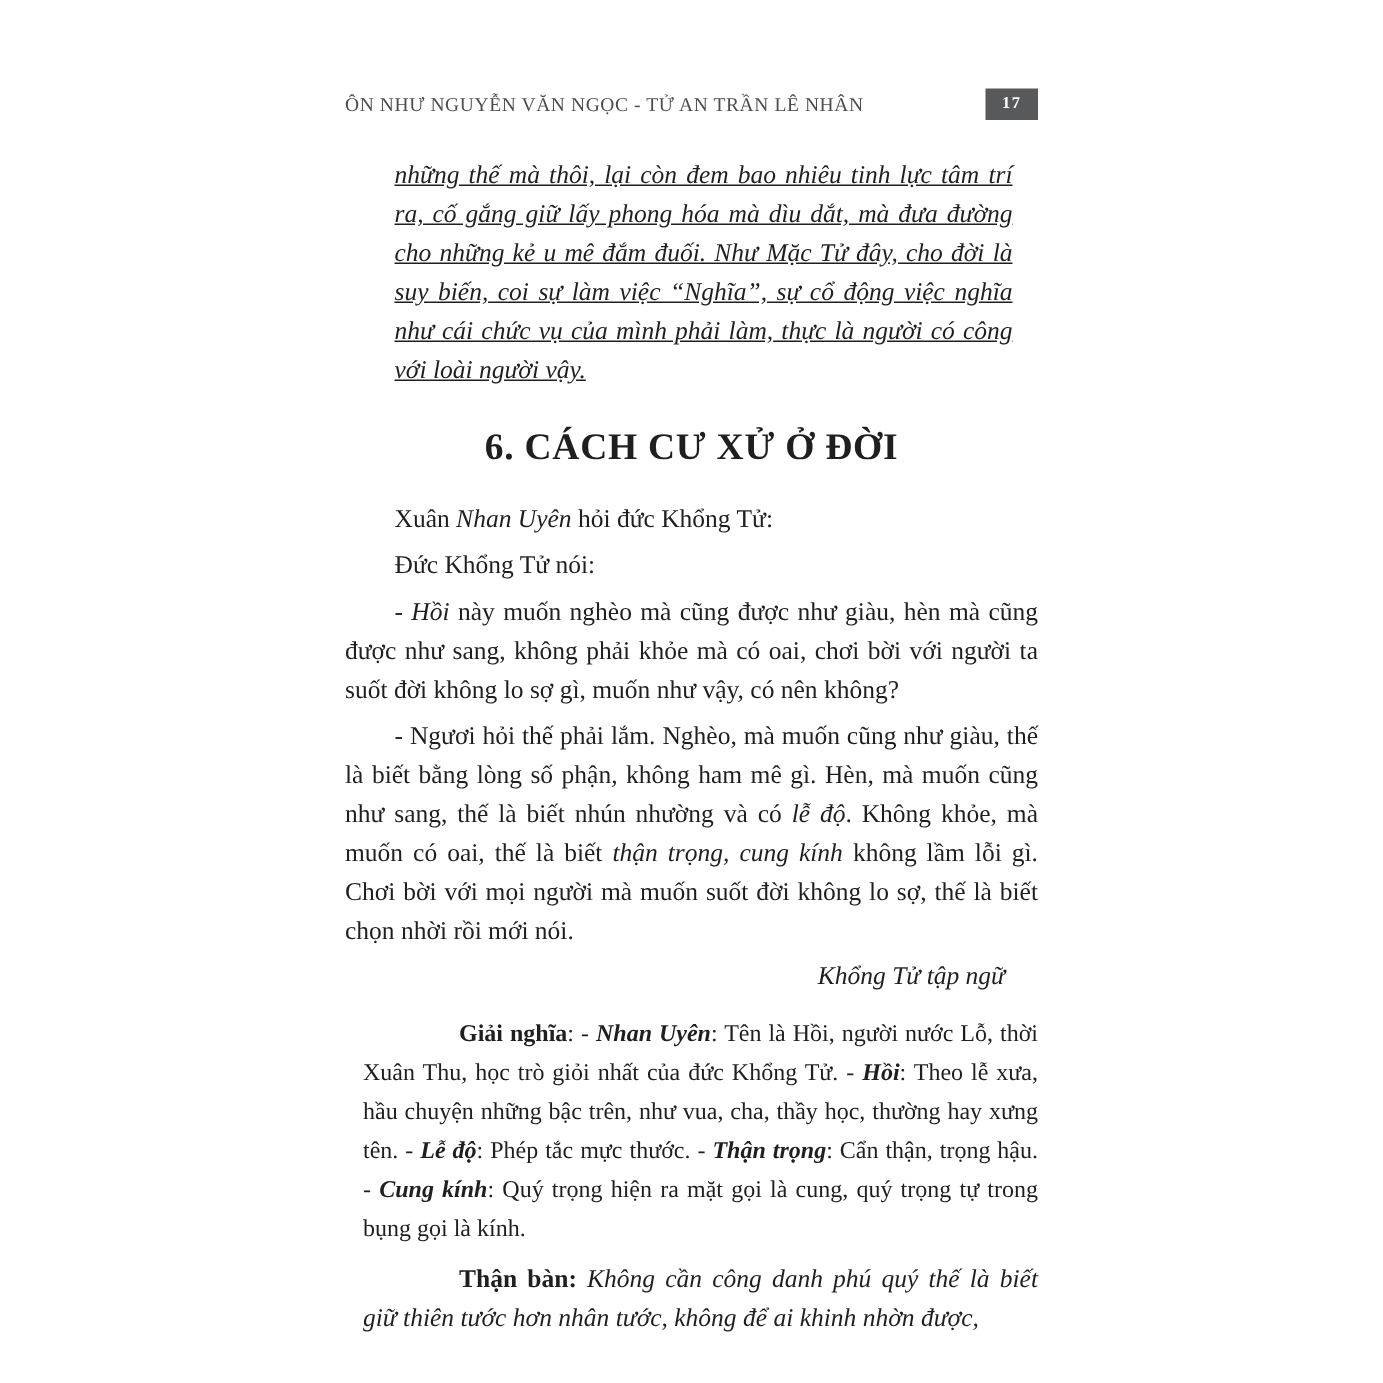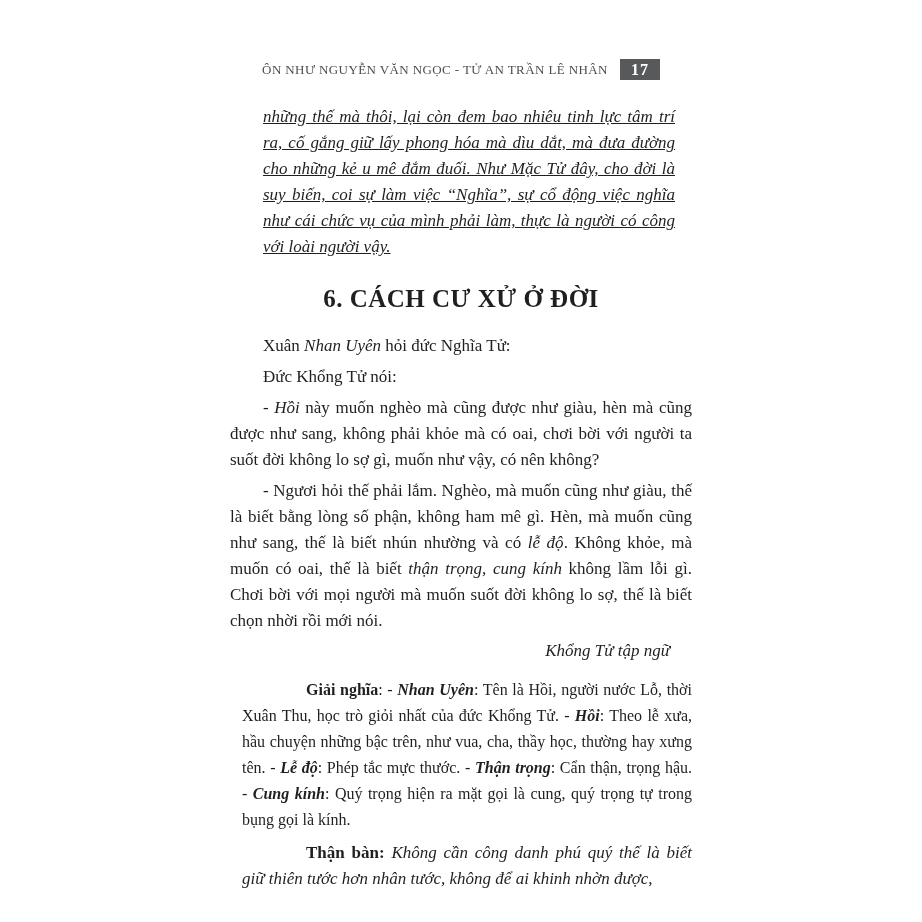--- a/index.html
+++ b/index.html
@@ -15,29 +15,29 @@
     font-family:"Liberation Serif", serif;
     color:var(--body-fg);
     position:relative;
     overflow:hidden;
   }
   .page{position:absolute;inset:0;background:#ffffff;}
 
   
   .page-header{
     position:absolute;top:59px;left:230px;width:462px;
-    display:flex;justify-content:center;align-items:center;gap:12px;
+    display:flex;justify-content:space-between;align-items:center;gap:12px;
   }
   .running-title{
     font-size:13px;letter-spacing:0.4px;color:var(--header-fg);
     white-space:nowrap;
   }
   .page-badge{
     background:var(--badge-bg);color:var(--badge-fg);
-    font-size:16px;font-weight:bold;letter-spacing:1px;
+    font-size:11px;font-weight:bold;letter-spacing:1px;
     padding:2px 11px;line-height:17px;
   }
 
   
   .content{
     position:absolute;top:104px;left:230px;width:462px;
     font-size:17px;line-height:26px;
   }
 
   .intro-quote{
@@ -89,21 +89,21 @@
     <span class="page-badge">17</span>
   </div>
 
   <div class="content">
 
     <p class="intro-quote"><span class="seg-i">những thế mà thôi, lại còn đem bao nhiêu tinh lực tâm trí ra, cố gắng giữ lấy phong hóa mà dìu dắt, mà đưa đường cho những kẻ u mê đắm đuối. Như Mặc Tử đây, cho đời là suy biến, coi sự làm việc “Nghĩa”, sự cổ động việc nghĩa như cái chức vụ của mình phải làm, thực là người có công với loài người vậy.</span></p>
 
     <h2 class="section-title">6. CÁCH CƯ XỬ Ở ĐỜI</h2>
 
     <div class="dialog">
-      <p><span>Xuân </span><span class="seg-i">Nhan Uyên</span><span> hỏi đức Nghĩa Tử:</span></p>
+      <p><span>Xuân </span><span class="seg-i">Nhan Uyên</span><span> hỏi đức Khổng Tử:</span></p>
       <p><span>Đức Khổng Tử nói:</span></p>
       <p><span>- </span><span class="seg-i">Hồi</span><span> này muốn nghèo mà cũng được như giàu, hèn mà cũng được như sang, không phải khỏe mà có oai, chơi bời với người ta suốt đời không lo sợ gì, muốn như vậy, có nên không?</span></p>
       <p><span>- Ngươi hỏi thế phải lắm. Nghèo, mà muốn cũng như giàu, thế là biết bằng lòng số phận, không ham mê gì. Hèn, mà muốn cũng như sang, thế là biết nhún nhường và có </span><span class="seg-i">lễ độ</span><span>. Không khỏe, mà muốn có oai, thế là biết </span><span class="seg-i">thận trọng, cung kính</span><span> không lầm lỗi gì. Chơi bời với mọi người mà muốn suốt đời không lo sợ, thế là biết chọn nhời rồi mới nói.</span></p>
     </div>
 
     <p class="attribution">Khổng Tử tập ngữ</p>
 
     <p class="glossary"><span class="seg-b">Giải nghĩa</span><span>: - </span><span class="seg-bi">Nhan Uyên</span><span>: Tên là Hồi, người nước Lỗ, thời Xuân Thu, học trò giỏi nhất của đức Khổng Tử. - </span><span class="seg-bi">Hồi</span><span>: Theo lễ xưa, hầu chuyện những bậc trên, như vua, cha, thầy học, thường hay xưng tên. - </span><span class="seg-bi">Lễ độ</span><span>: Phép tắc mực thước. - </span><span class="seg-bi">Thận trọng</span><span>: Cẩn thận, trọng hậu. - </span><span class="seg-bi">Cung kính</span><span>: Quý trọng hiện ra mặt gọi là cung, quý trọng tự trong bụng gọi là kính.</span></p>
 
     <p class="commentary"><span class="seg-b">Thận bàn:</span><span> </span><span class="seg-i">Không cần công danh phú quý thế là biết giữ thiên tước hơn nhân tước, không để ai khinh nhờn được,</span></p>

